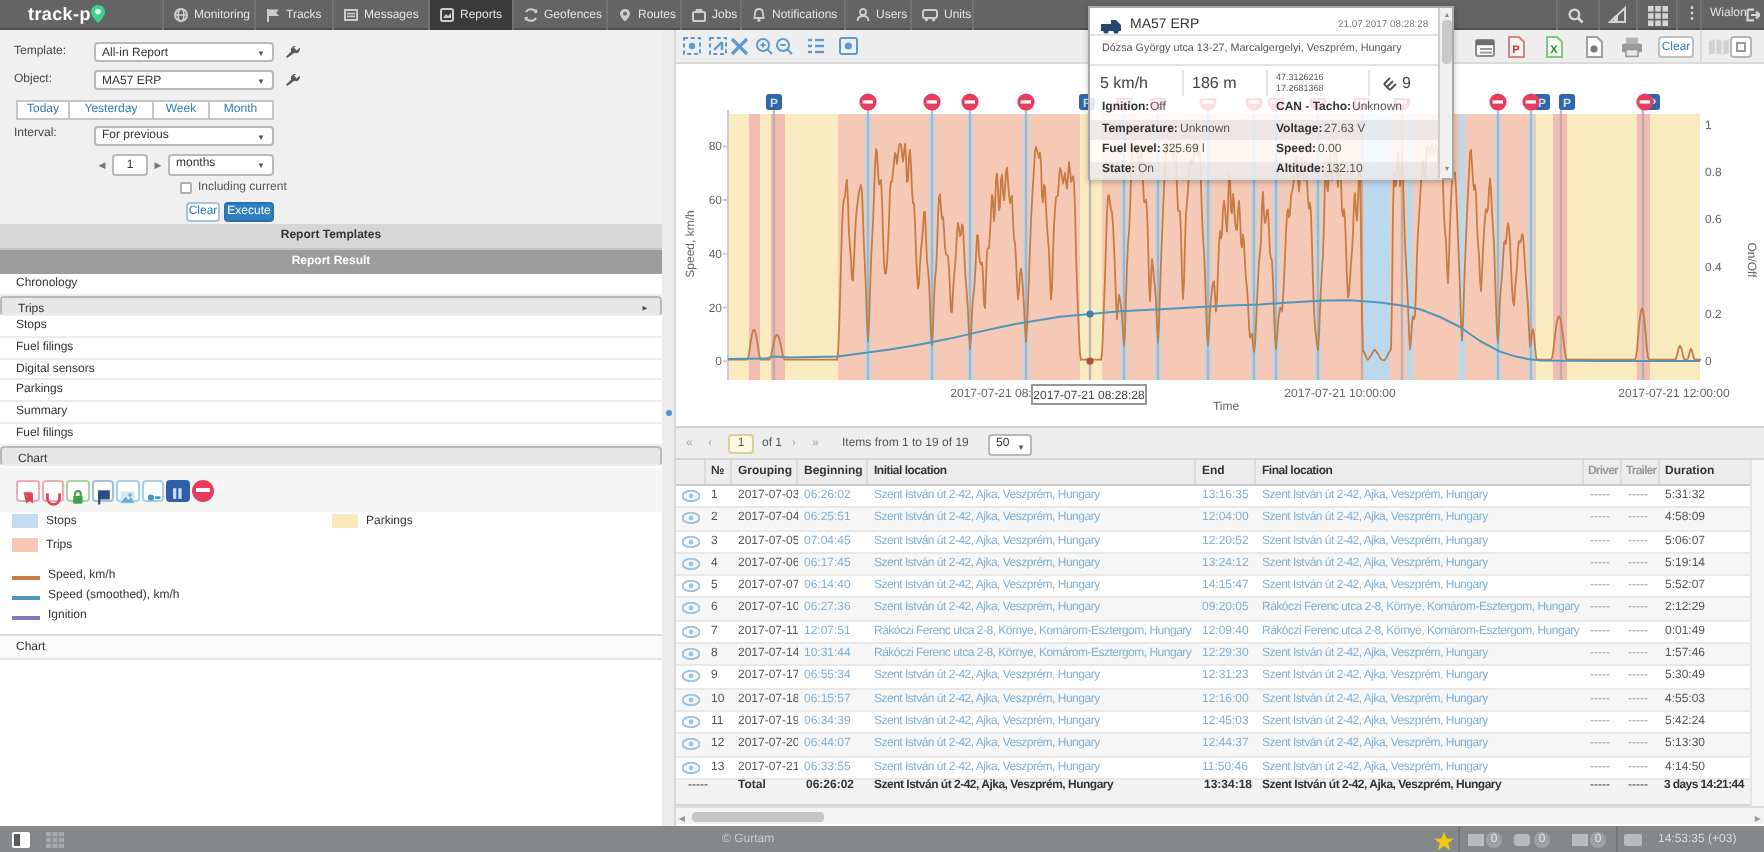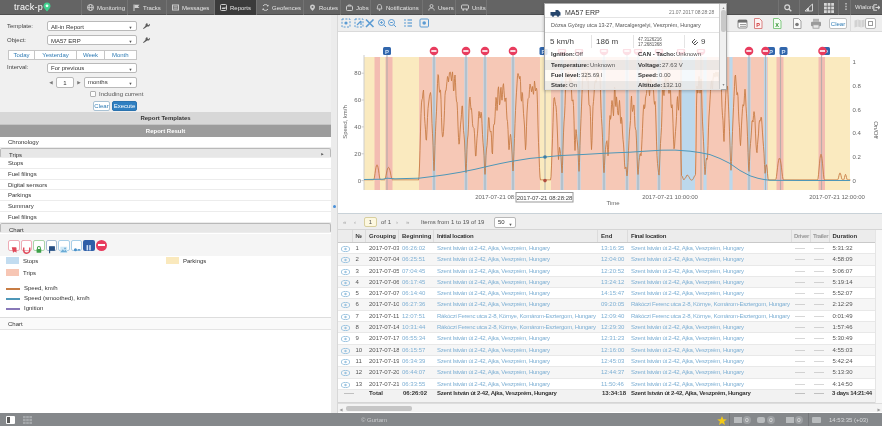--- a/index.html
+++ b/index.html
@@ -56,21 +56,21 @@
 
 #tooltip{position:absolute;left:544px;top:3px;width:183px;height:87px;border:1px solid #a9a9a9;box-shadow:0 1px 3px rgba(0,0,0,.25);z-index:50;font-size:6px}
 .tt-opaque{position:absolute;left:0;top:0;width:176px;height:45px;background:#fff}
 .ttrow{position:absolute;left:0;width:176px;height:10.5px;background:rgba(255,255,255,.84);font-size:6px;color:#555;overflow:hidden}
 .ttrow.g{background:rgba(234,234,234,.88)}
 .ttlab{font-weight:bold;color:#333}
 .ttsb{position:absolute;right:0;top:0;width:7px;height:85px;background:#f0f0f0;border-left:1px solid #ccc}
 </style></head><body>
 
 <div id="topbar">
- <div class="abs" style="left:14px;top:2px;font-size:9px;font-weight:normal;color:#fff;letter-spacing:.2px">track-p<svg width="8" height="10" viewBox="0 0 8 10" style="vertical-align:-2px">
+ <div class="abs" style="left:14px;top:2px;font-size:9px;font-weight:bold;color:#fff;letter-spacing:.2px">track-p<svg width="8" height="10" viewBox="0 0 8 10" style="vertical-align:-2px">
         <path d="M4 0.5 C1.8 0.5 0.5 2.1 0.5 4 C0.5 6.3 4 9.5 4 9.5 C4 9.5 7.5 6.3 7.5 4 C7.5 2.1 6.2 0.5 4 0.5 Z" fill="#3fd08e"></path>
         <circle cx="4" cy="3.8" r="1.4" fill="#eafff4"></circle>
       </svg></div>
  <div class="nav" style="left:81px;width:46px"><svg class="nic" width="7" height="7" viewBox="0 0 7 7">
         <circle cx="3.5" cy="3.5" r="3" fill="none" stroke="#cdcdcd" stroke-width="1"></circle>
         <line x1="0.5" y1="3.5" x2="6.5" y2="3.5" stroke="#cdcdcd" stroke-width="0.8"></line>
         <ellipse cx="3.5" cy="3.5" rx="1.4" ry="3" fill="none" stroke="#cdcdcd" stroke-width="0.8"></ellipse>
       </svg>Monitoring</div>
  <div class="nav" style="left:127px;width:39px"><svg class="nic" width="7" height="7" viewBox="0 0 7 7">
         <line x1="1" y1="0.5" x2="1" y2="7" stroke="#cdcdcd" stroke-width="1"></line>

